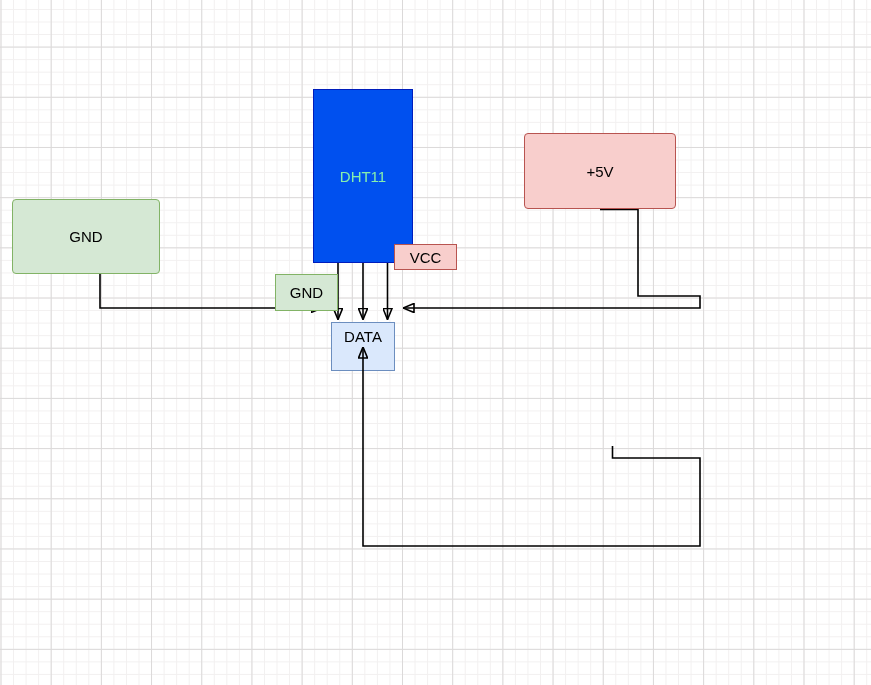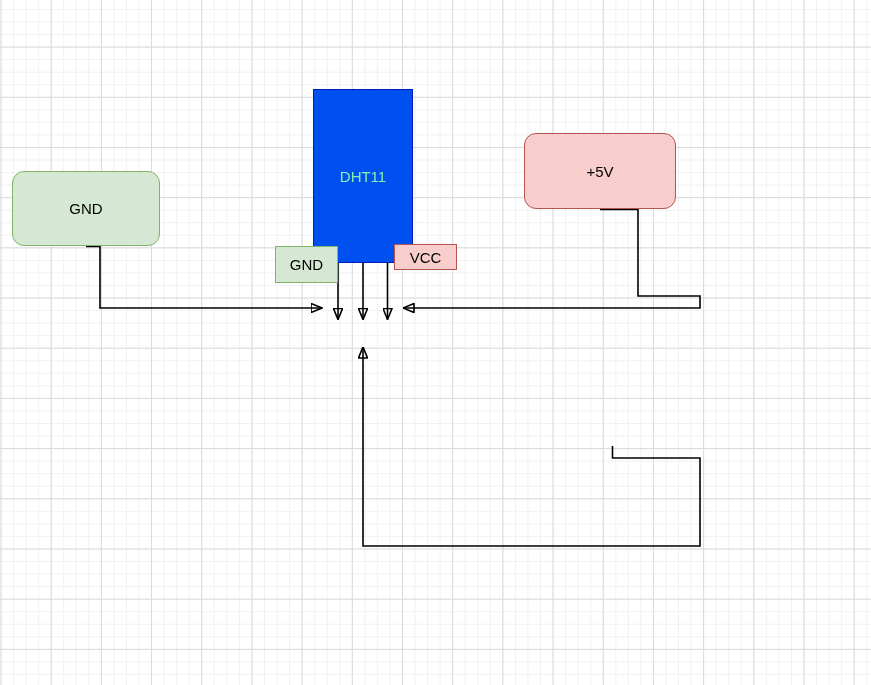--- a/index.html
+++ b/index.html
@@ -20,22 +20,22 @@
       12.55px 12.55px, 12.55px 12.55px;
     background-position:0.5px -3.6px;
   }
   .wires{position:absolute;left:0;top:0;z-index:2;}
   .wires path{fill:none;stroke:#000000;stroke-width:1.6px;}
   .node{
     position:absolute;box-sizing:border-box;
     display:flex;align-items:center;justify-content:center;
     font-size:15px;color:#000000;z-index:3;
   }
-  .rounded{border-radius:12px;}
-  .green {background:#d5e8d4;border:1.3px solid #82b366;}
+  .rounded{border-radius:4px;}
+  .green {background:#d5e8d4;border:1.3px solid #82b366;margin-top:28px;}
   .red   {background:#f8cecc;border:1.3px solid #b85450;}
   .blue  {background:#dae8fc;border:1.3px solid #6c8ebf;}
   .node-gnd-left {left:12px;  top:171px; width:148px; height:75px;}
   .node-dht11{
     left:313px; top:89px; width:100px; height:174px;
     background:#0050ef;border:1.3px solid #001dbc;color:#86efac;
   }
   .node-plus5v{left:524px; top:133px; width:152px; height:76px;}
   .pin-gnd   {left:275px; top:246px; width:63px;  height:37px;}
   .pin-vcc   {left:394px; top:244px; width:63px;  height:26px;}
@@ -44,20 +44,23 @@
     align-items:flex-start;padding-top:5px;
   }
   .node-d2   {left:537px; top:371px; width:151px; height:75px;}
   .label{pointer-events:none;}
 </style>
 </head>
 <body>
 
 <div class="canvas">
 
+  <div class="node blue pin-data">
+    <span class="label">DATA</span>
+  </div>
 
   <svg class="wires" width="871" height="685" viewBox="0 0 871 685">
     <defs>
       <marker id="arrow" viewBox="0 0 12 10" refX="11.5" refY="5" markerWidth="12" markerHeight="10" markerUnits="userSpaceOnUse" orient="auto-start-reverse">
         <path d="M0.5 0.5 L11.5 5 L0.5 9.5 Z" fill="#000000" stroke="none"></path>
       </marker>
     </defs>
     <path d="M86 246.5 H100 V308 H322" marker-end="url(#arrow)"></path>
     <path d="M600 209.5 H638 V296 H700 V308 H403" marker-end="url(#arrow)"></path>
     <path d="M338 246 V319.5" marker-end="url(#arrow)"></path>

